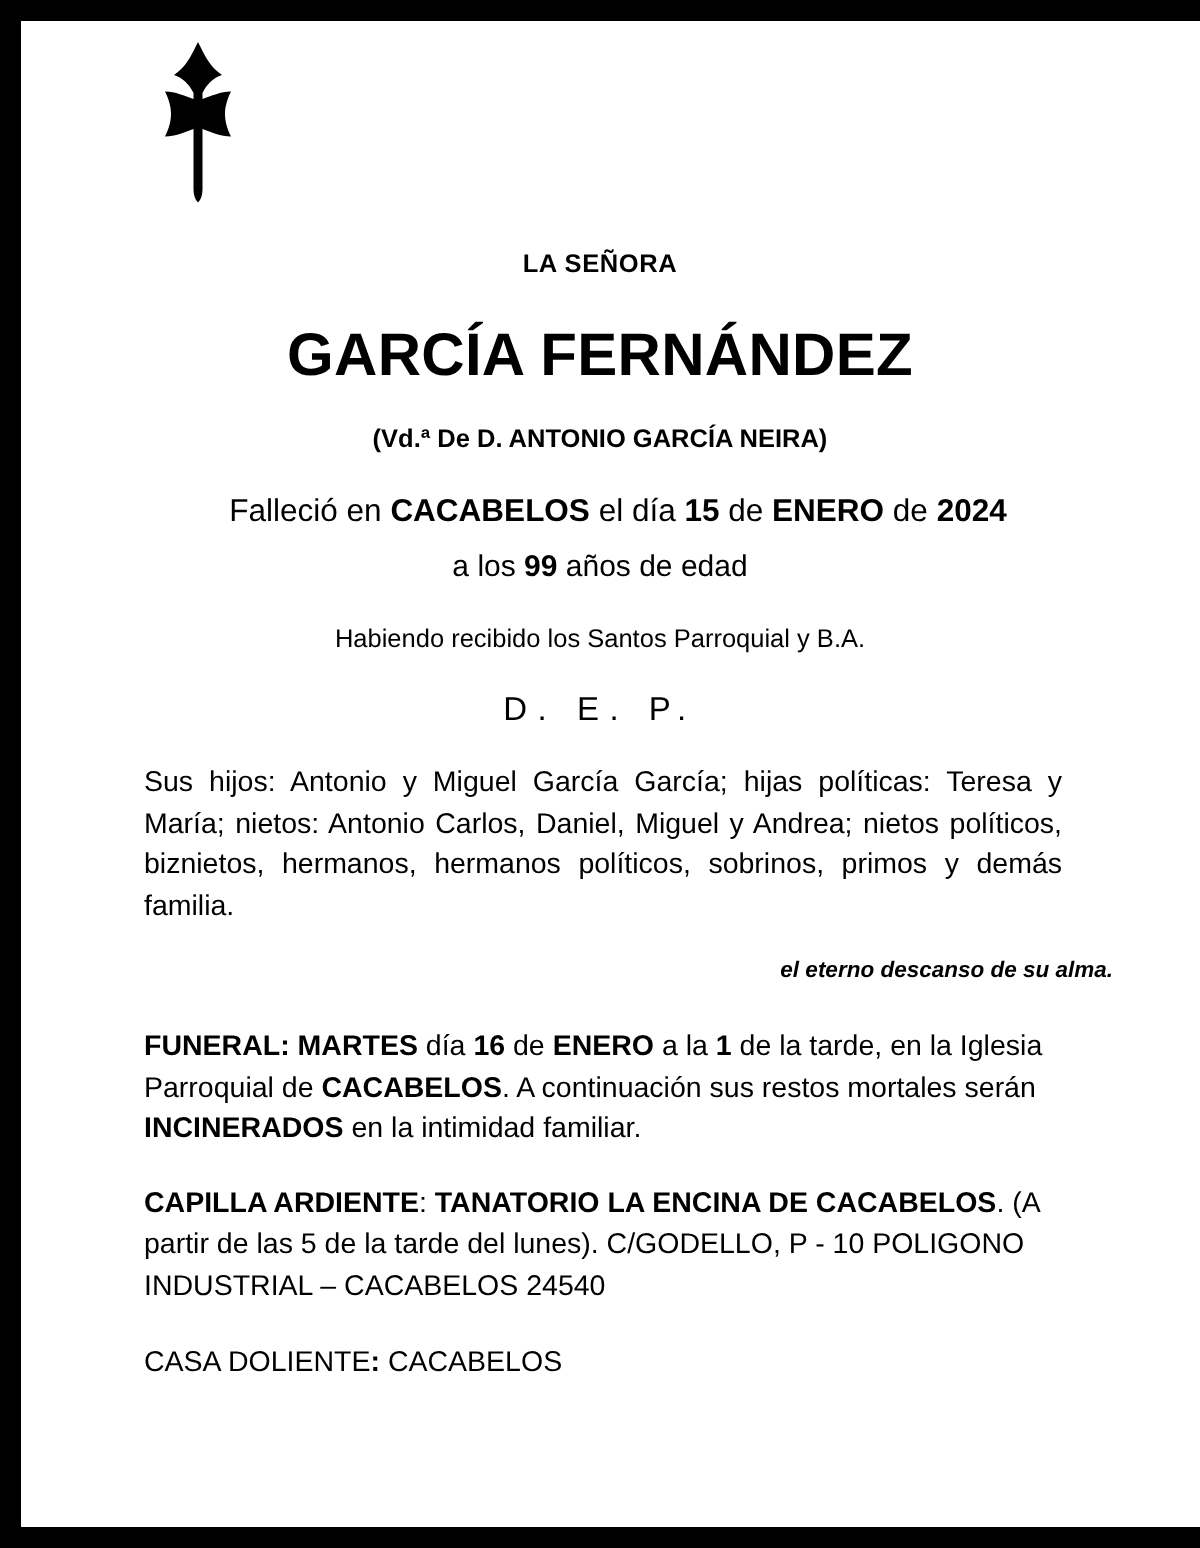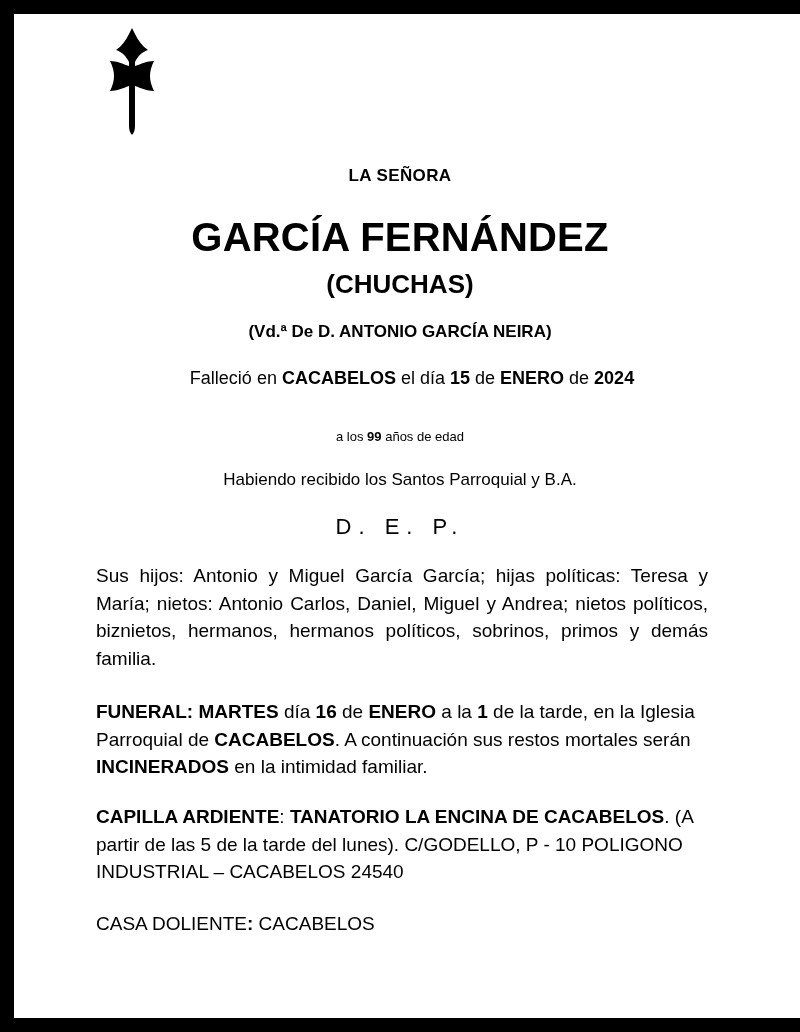--- a/index.html
+++ b/index.html
@@ -62,27 +62,27 @@
     font-size: 26px;
     font-weight: bold;
   }
   .widow {
     margin-top: 22px;
     font-size: 17px;
     font-weight: bold;
   }
   .death-line {
     margin-top: 26px;
-    font-size: 18px;
+    font-size: 21px;
     padding-left: 24px;
   }
   .death-line b { font-weight: bold; }
   .age-line {
-    margin-top: 40px;
-    font-size: 13px;
+    margin-top: 14px;
+    font-size: 20px;
   }
   .sacraments {
     margin-top: 26px;
     font-size: 17px;
   }
   .dep {
     margin-top: 24px;
     font-size: 22px;
     font-weight: normal;
     letter-spacing: 7px;
@@ -134,35 +134,35 @@
     </div>
 
     <div class="content">
 
       <div class="center label-senora">LA SEÑORA</div>
 
       <div class="center name-main">
         <div>GARCÍA FERNÁNDEZ</div>
       </div>
 
-      <div class="center nickname">(CHUCHAS)</div>
 
       <div class="center widow">(Vd.ª De D. ANTONIO GARCÍA NEIRA)</div>
 
       <div class="center death-line"><span>Falleció en </span><b>CACABELOS</b><span> el día </span><b>15</b><span> de </span><b>ENERO</b><span> de </span><b>2024</b></div>
 
       <div class="center age-line"><span>a los </span><b>99</b><span> años de edad</span></div>
 
       <div class="center sacraments">Habiendo recibido los Santos Parroquial y B.A.</div>
 
       <div class="center dep">D. E. P.</div>
 
       <div class="family">Sus hijos: Antonio y Miguel García García; hijas políticas: Teresa y María; nietos: Antonio Carlos, Daniel, Miguel y Andrea; nietos políticos, biznietos, hermanos, hermanos políticos, sobrinos, primos y demás familia.</div>
 
       <div class="prayer">
+        <div>el eterno descanso de su alma.</div>
       </div>
 
       <div class="block block-funeral"><b>FUNERAL: MARTES</b><span> día </span><b>16</b><span> de </span><b>ENERO</b><span> a la </span><b>1</b><span> de la tarde, en la Iglesia Parroquial de </span><b>CACABELOS</b><span>. A continuación sus restos mortales serán </span><b>INCINERADOS</b><span> en la intimidad familiar.</span></div>
 
       <div class="block"><b>CAPILLA ARDIENTE</b><span>: </span><b>TANATORIO LA ENCINA DE CACABELOS</b><span>. (A partir de las 5 de la tarde del lunes).  C/GODELLO, P - 10 POLIGONO INDUSTRIAL – CACABELOS 24540</span></div>
 
       <div class="block block-casa"><span>CASA DOLIENTE</span><b>: </b><span>CACABELOS</span></div>
 
     </div>
   </div>

